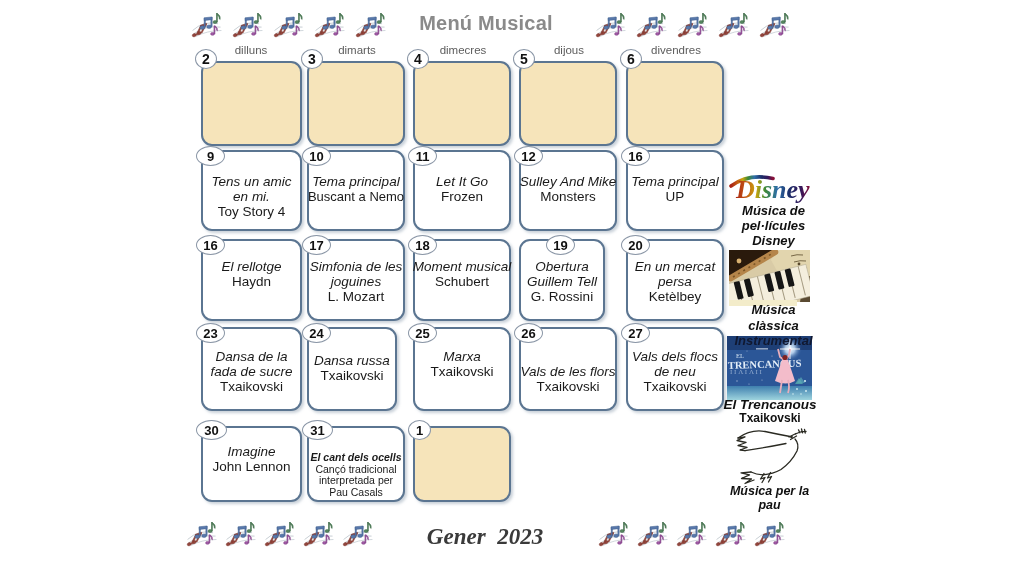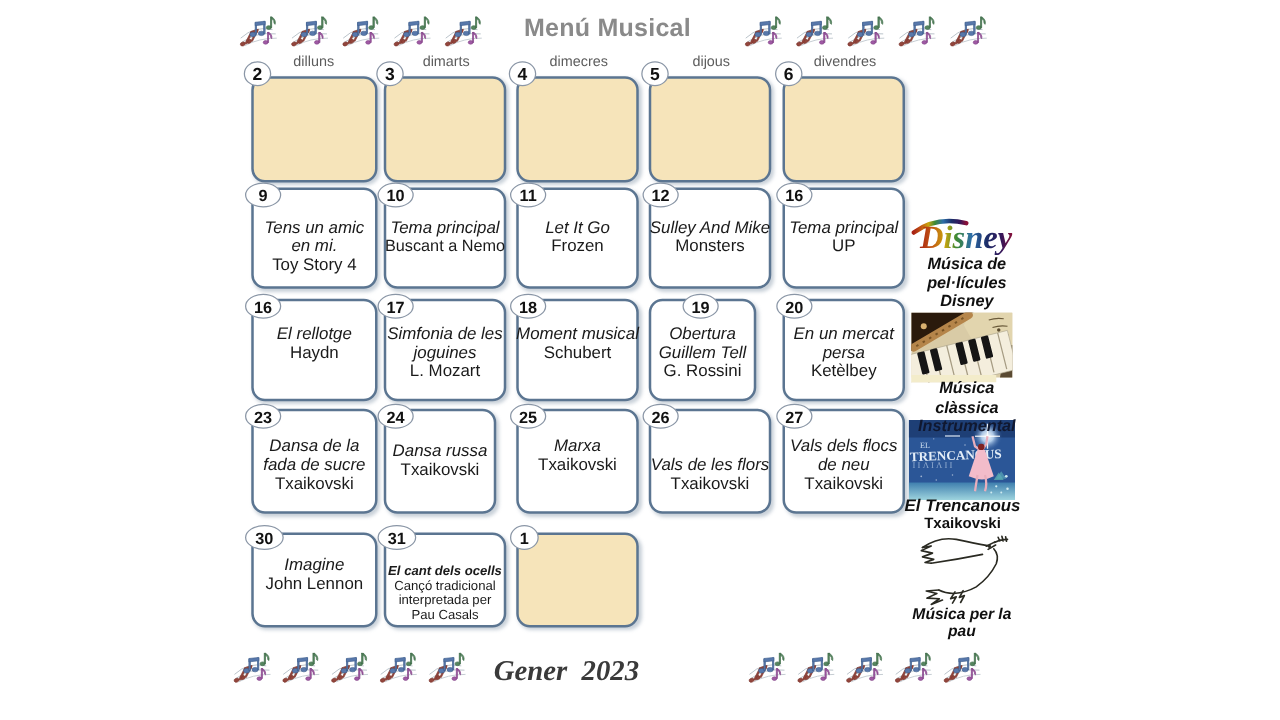--- a/index.html
+++ b/index.html
@@ -240,21 +240,21 @@
 <div class="num" style="left:196px;top:323px;width:29px;height:20px;">23</div>
 <div class="num" style="left:302px;top:323px;width:29px;height:20px;">24</div>
 <div class="num" style="left:408px;top:323px;width:29px;height:20px;">25</div>
 <div class="num" style="left:514px;top:323px;width:29px;height:20px;">26</div>
 <div class="num" style="left:621px;top:323px;width:29px;height:20px;">27</div>
 
 <div class="num" style="left:196px;top:420px;width:31px;height:20px;">30</div>
 <div class="num" style="left:302px;top:420px;width:31px;height:20px;">31</div>
 <div class="num" style="left:408px;top:420px;width:23px;height:20px;">1</div>
 
-<div class="abs" style="left:395px;top:524px;width:180px;
+<div class="abs" style="left:395px;top:524px;width:180px;text-align:center;
   font-family:'Liberation Serif',serif;font-weight:bold;font-style:italic;
   font-size:23px;color:#3a3a3a;">Gener&nbsp;&nbsp;2023</div>
 
 <svg class="abs" style="left:729px;top:169px;" width="90" height="36" viewBox="0 0 90 36">
  <defs>
   <linearGradient id="dg" x1="0" y1="0" x2="1" y2="0">
    <stop offset="0" stop-color="#a82214"></stop>
    <stop offset="0.14" stop-color="#c35612"></stop>
    <stop offset="0.28" stop-color="#c9a50e"></stop>
    <stop offset="0.40" stop-color="#3e8a34"></stop>

